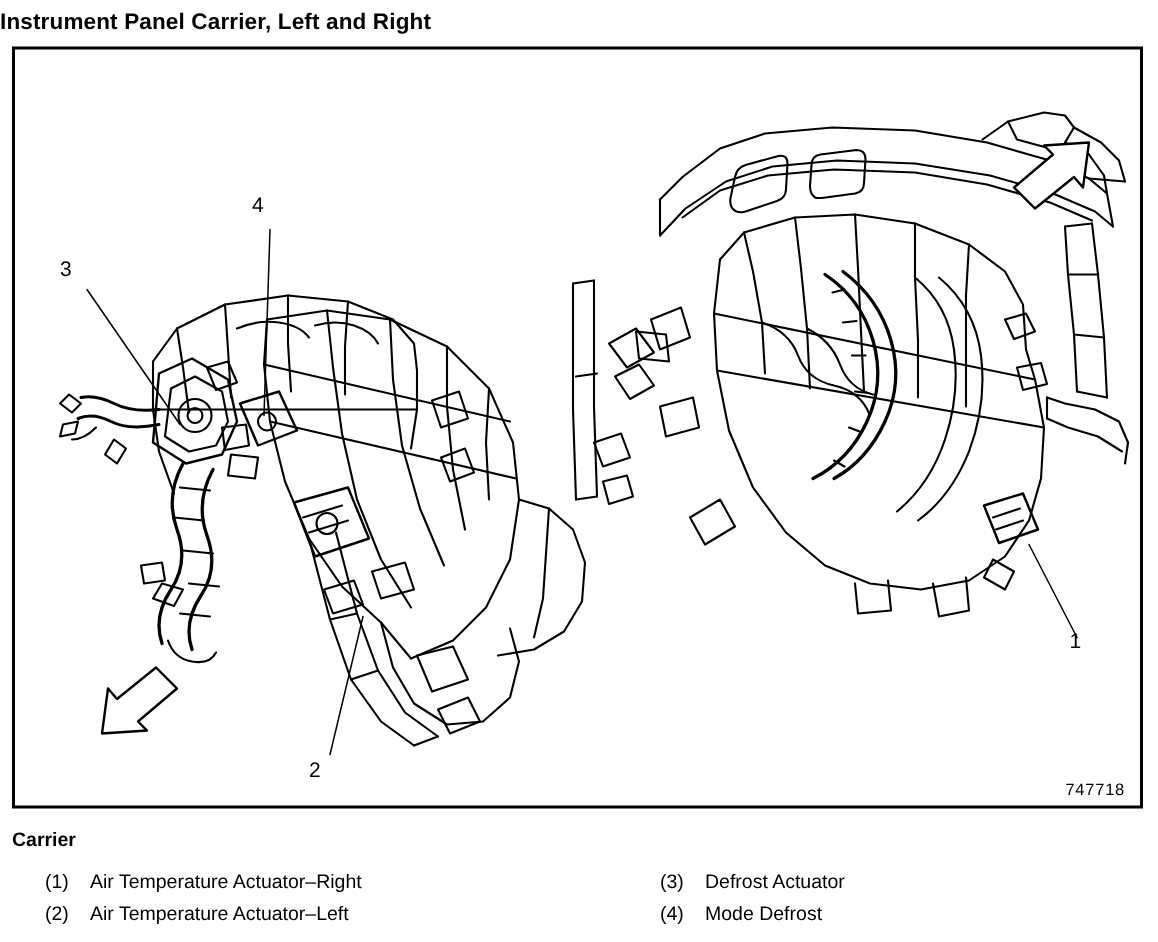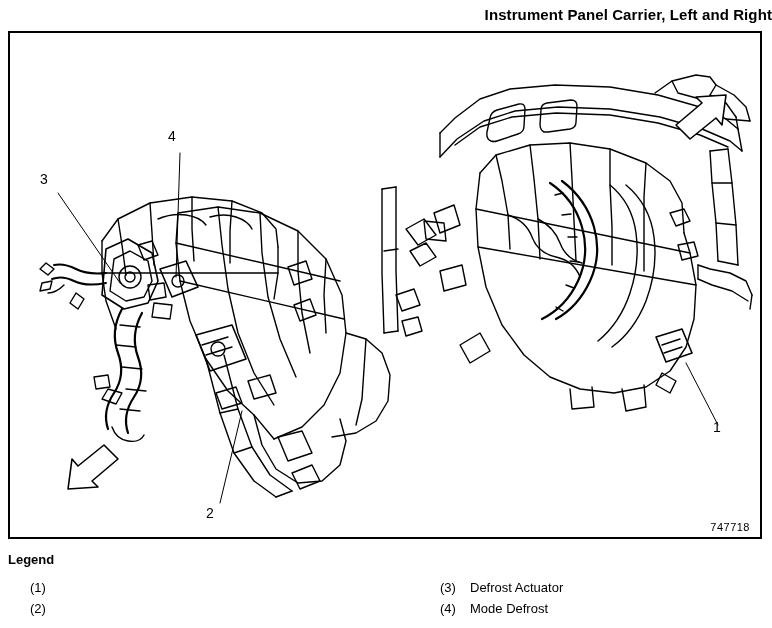--- a/index.html
+++ b/index.html
@@ -18,21 +18,21 @@
   .page {
     position: relative;
     width: 772px;
     height: 628px;
   }
   .title {
     position: absolute;
     top: 6px;
     left: 0;
     width: 772px;
-    text-align: right;
+    text-align: left;
     font-size: 15px;
     font-weight: bold;
     letter-spacing: 0.1px;
   }
   .figure-frame {
     position: absolute;
     top: 31px;
     left: 8px;
     width: 754px;
     height: 508px;
@@ -254,28 +254,30 @@
     </svg>
 
     <div class="callout" style="left:703px; top:386px;">1</div>
     <div class="callout" style="left:196px; top:472px;">2</div>
     <div class="callout" style="left:30px; top:138px;">3</div>
     <div class="callout" style="left:158px; top:95px;">4</div>
 
     <div class="figure-code">747718</div>
   </div>
 
-  <div class="legend-title">Legend</div>
+  <div class="legend-title">Carrier</div>
 
   <div class="legend-col legend-col-left">
     <div class="legend-row">
       <span class="legend-num">(1)</span>
+      <span class="legend-label">Air Temperature Actuator–Right</span>
     </div>
     <div class="legend-row">
       <span class="legend-num">(2)</span>
+      <span class="legend-label">Air Temperature Actuator–Left</span>
     </div>
   </div>
 
   <div class="legend-col legend-col-right">
     <div class="legend-row">
       <span class="legend-num">(3)</span>
       <span class="legend-label">Defrost Actuator</span>
     </div>
     <div class="legend-row">
       <span class="legend-num">(4)</span>

